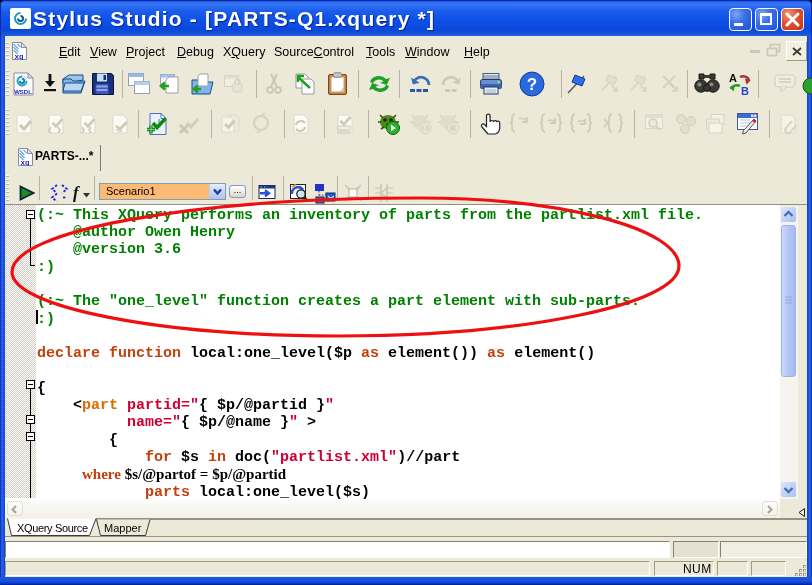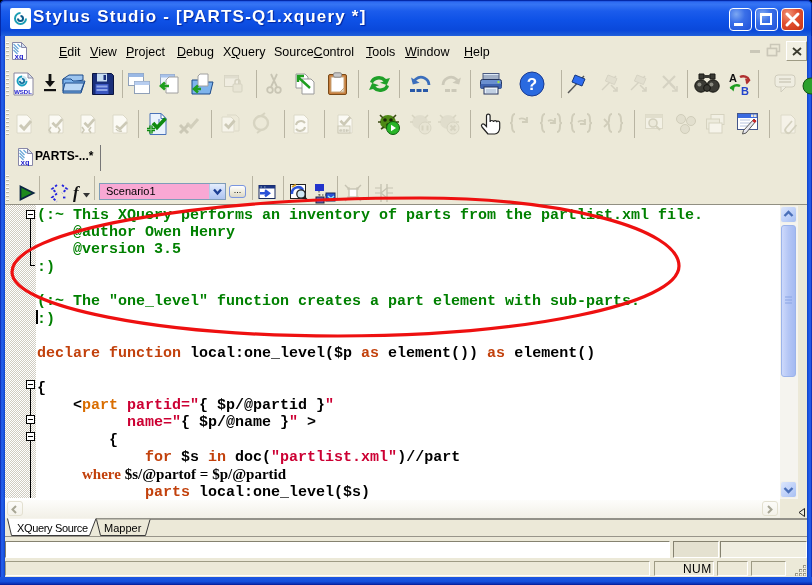--- a/index.html
+++ b/index.html
@@ -8,21 +8,21 @@
 
 #titlebar{left:0;top:0;width:812px;height:37px;
  background:linear-gradient(180deg,#0d3acb 0%,#2e6cf2 6%,#3574f4 12%,#1b5cec 30%,#0e51e6 55%,#0a48da 82%,#1b5ad8 94%,#2a66e8 100%);
  border-radius:5px 5px 0 0;box-shadow:inset 0 0 0 1px #0429a8;}
 #bleft{left:0;top:36px;width:5px;height:542px;background:linear-gradient(90deg,#0a22a8 0%,#2663f0 35%,#1c55e0 70%,#0f43c8 100%);}
 #bright{left:807px;top:36px;width:5px;height:542px;background:linear-gradient(270deg,#0a22a8 0%,#2663f0 35%,#1c55e0 70%,#0f43c8 100%);}
 #bbottom{left:0;top:577px;width:812px;height:8px;background:linear-gradient(180deg,#1c55e0 0%,#1450dd 55%,#0a2cb0 90%,#051688 100%);}
 #client{left:5px;top:36px;width:802px;height:541px;background:#ece9d8;}
 
 #appicon{left:10px;top:8px;width:21px;height:21px;background:#fff;border-radius:2px;}
-#title{left:33px;top:7px;color:#fff;font-size:17px;font-weight:bold;letter-spacing:1.2px;text-shadow:1px 1px 1px #00249c;}
+#title{left:33px;top:7px;color:#fff;font-size:21px;font-weight:bold;letter-spacing:1.2px;text-shadow:1px 1px 1px #00249c;}
 .winbtn{top:8px;width:23px;height:23px;border-radius:4px;border:1px solid #fff;box-sizing:border-box;}
 #btnmin{left:729px;background:radial-gradient(circle at 30% 25%,#7da8f2 0%,#3a6fe8 40%,#1e50d8 100%);}
 #btnmax{left:755px;background:radial-gradient(circle at 30% 25%,#7da8f2 0%,#3a6fe8 40%,#1e50d8 100%);}
 #btnclose{left:781px;background:radial-gradient(circle at 30% 25%,#f0967a 0%,#e04f30 45%,#c83214 100%);}
 #btnmin .g{position:absolute;left:4px;bottom:4px;width:9px;height:3px;background:#fff;}
 #btnmax .g{position:absolute;left:4px;top:4px;width:12px;height:12px;border:2px solid #fff;border-top-width:3px;box-sizing:border-box;}
 #btnclose svg{position:absolute;left:0;top:0;}
 
 #menubar{left:5px;top:38px;width:802px;height:26px;background:#ece9d8;}
 .grip{width:3px;background-image:linear-gradient(180deg,#fff 30%,#b8b4a2 30%,#b8b4a2 60%,transparent 60%);background-size:3px 4px;}
@@ -30,21 +30,21 @@
 
 #tb1{left:5px;top:64px;width:802px;height:40px;background:#ece9d8;}
 #tb2{left:5px;top:104px;width:802px;height:38px;background:#ece9d8;}
 .sep1{top:6px;width:1px;height:28px;background:#b8b4a2;}
 
 #tabrow{left:5px;top:142px;width:802px;height:30px;background:#ece9d8;}
 #tabname{left:30px;top:7px;font-size:12px;font-weight:bold;}
 #tabline{left:95px;top:3px;width:1px;height:26px;background:#777;}
 
 #scen{left:5px;top:172px;width:802px;height:32px;background:#ece9d8;border-bottom:1px solid #918f82;}
-#combo{left:94px;top:11px;width:127px;height:17px;background:#f9a8d4;border:1px solid #7f9db9;box-sizing:border-box;font-size:11px;}
+#combo{left:94px;top:11px;width:127px;height:17px;background:#fdba74;border:1px solid #7f9db9;box-sizing:border-box;font-size:11px;}
 #combo .t{position:absolute;left:6px;top:1px;}
 #combo .dd{position:absolute;right:0px;top:0px;width:15px;height:15px;background:linear-gradient(180deg,#e6eefc,#c6d6f7 50%,#aec4f0);border-left:1px solid #b8cbe8;border-radius:0 1px 1px 0;}
 #dots{left:224px;top:13px;width:17px;height:13px;background:linear-gradient(180deg,#fff,#ece9d8 60%,#dcd8c8);border:1px solid #7a96df;border-radius:3px;box-sizing:border-box;font-size:9px;text-align:center;line-height:8px;}
 
 #editor{left:5px;top:205px;width:775px;height:295px;background:#fff;}
 #margin{left:0px;top:0px;width:31px;height:293px;background:#fff;
 background-image:linear-gradient(45deg,#d0ccc0 25%,transparent 25%,transparent 75%,#d0ccc0 75%),linear-gradient(45deg,#d0ccc0 25%,transparent 25%,transparent 75%,#d0ccc0 75%);
 background-size:2px 2px;background-position:0 0,1px 1px;}
 #code{left:0;top:1px;width:775px;height:294px;font-family:"Liberation Mono",monospace;font-size:15px;font-weight:bold;line-height:17.33px;white-space:pre;color:#000;}
 #code div{position:absolute;left:32px;}
@@ -554,21 +554,21 @@
         <path d="M7 9 l6 -5 M7 9 l6 5" stroke-width="1.2"></path>
       </g>
     </svg>
   </div>
 
   <div class="abs" id="editor">
     <div class="abs" id="margin"></div>
     <div class="abs" id="code">
 <div class="cm" style="top:1px;">(:~ This XQuery performs an inventory of parts from the partlist.xml file.</div>
 <div class="cm" style="top:18px;">    @author Owen Henry</div>
-<div class="cm" style="top:35px;">    @version 3.5</div>
+<div class="cm" style="top:35px;">    @version 3.6</div>
 <div class="cm" style="top:53px;">:)</div>
 <div class="cm" style="top:87px;">(:~ The "one_level" function creates a part element with sub-parts.</div>
 <div class="cm" style="top:105px;">:)</div>
 <div style="top:139px;"><span class="kw">declare function</span> local:one_level($p <span class="kw">as</span> element()) <span class="kw">as</span> element()</div>
 <div style="top:174px;">{</div>
 <div style="top:191px;">    &lt;<span class="tag">part</span> <span class="att">partid="</span>{ $p/@partid }<span class="att">"</span></div>
 <div style="top:208px;">          <span class="att">name="</span>{ $p/@name }<span class="att">"</span> &gt;</div>
 <div style="top:226px;">        {</div>
 <div style="top:243px;">            <span class="kw">for</span> $s <span class="kw">in</span> doc(<span class="att">"partlist.xml"</span>)//part</div>
 <div style="top:260px;font-family:Liberation Serif, serif;">            <span class="kw">where</span> $s/@partof = $p/@partid</div>

